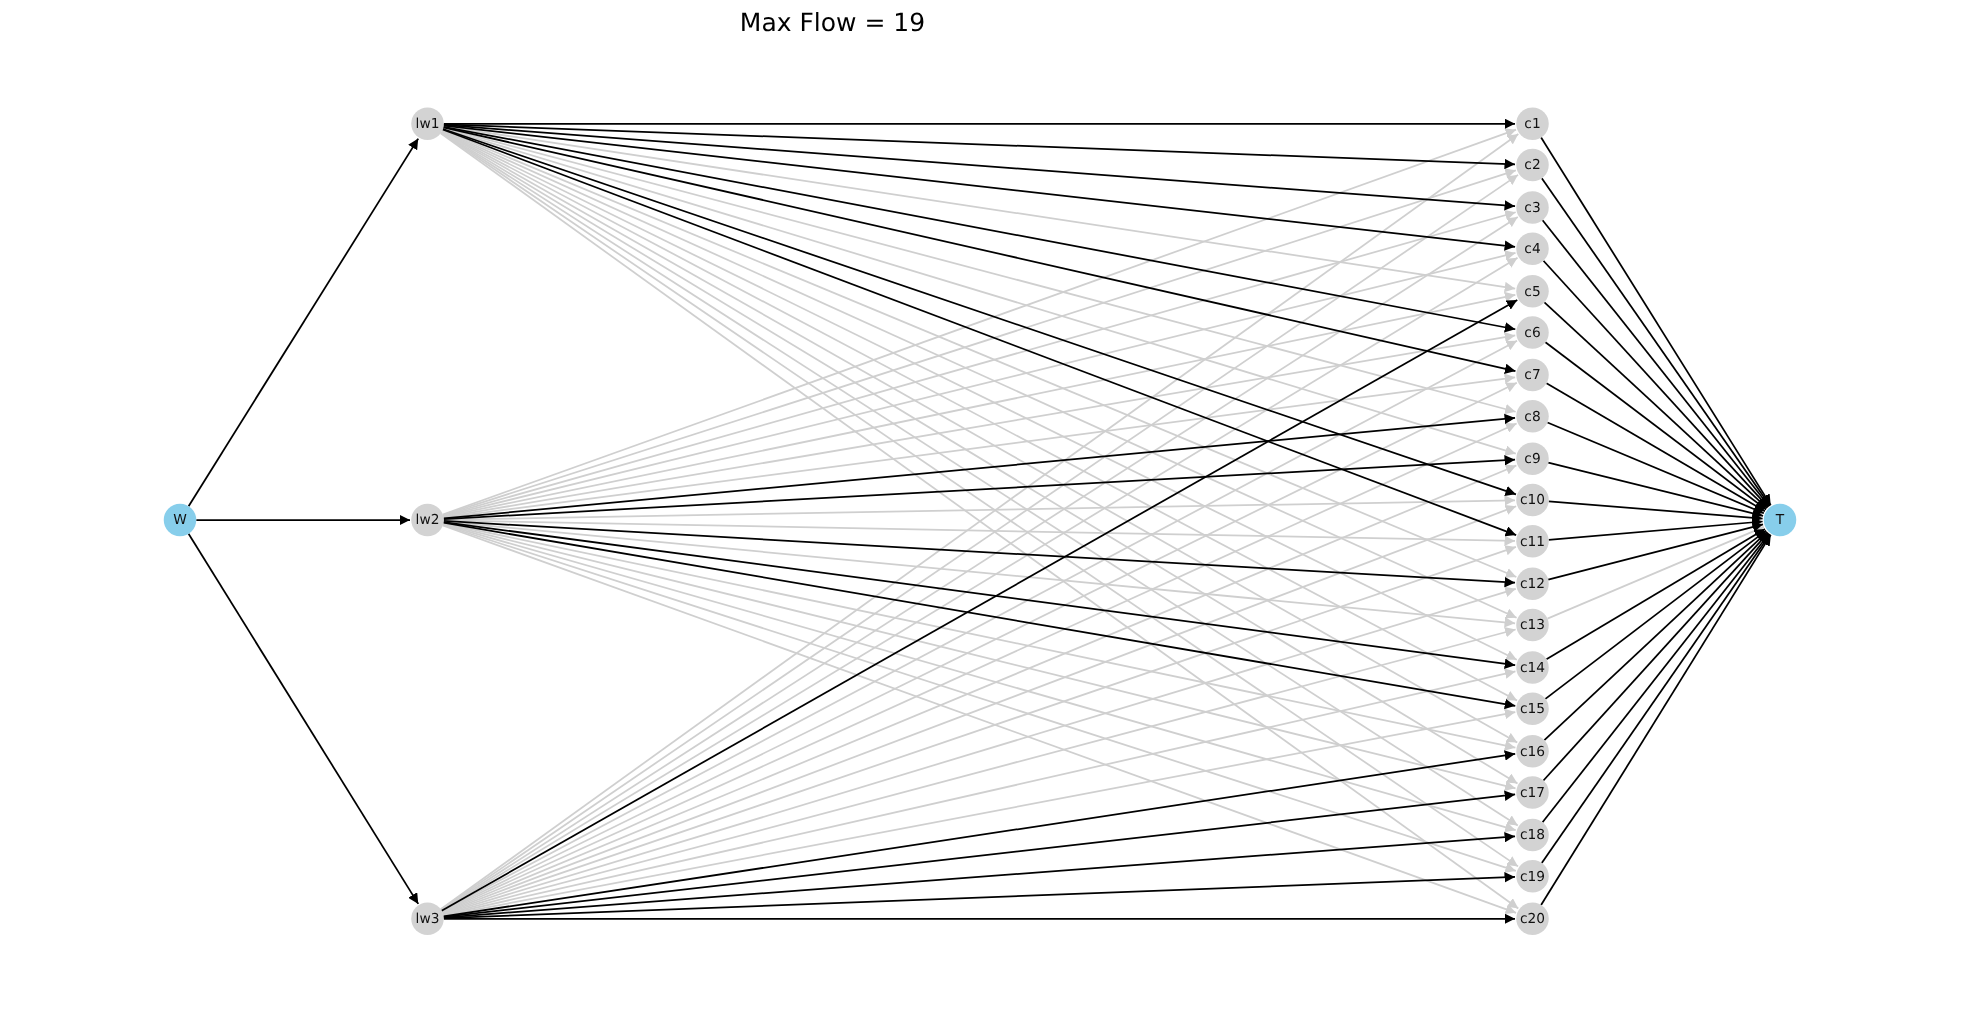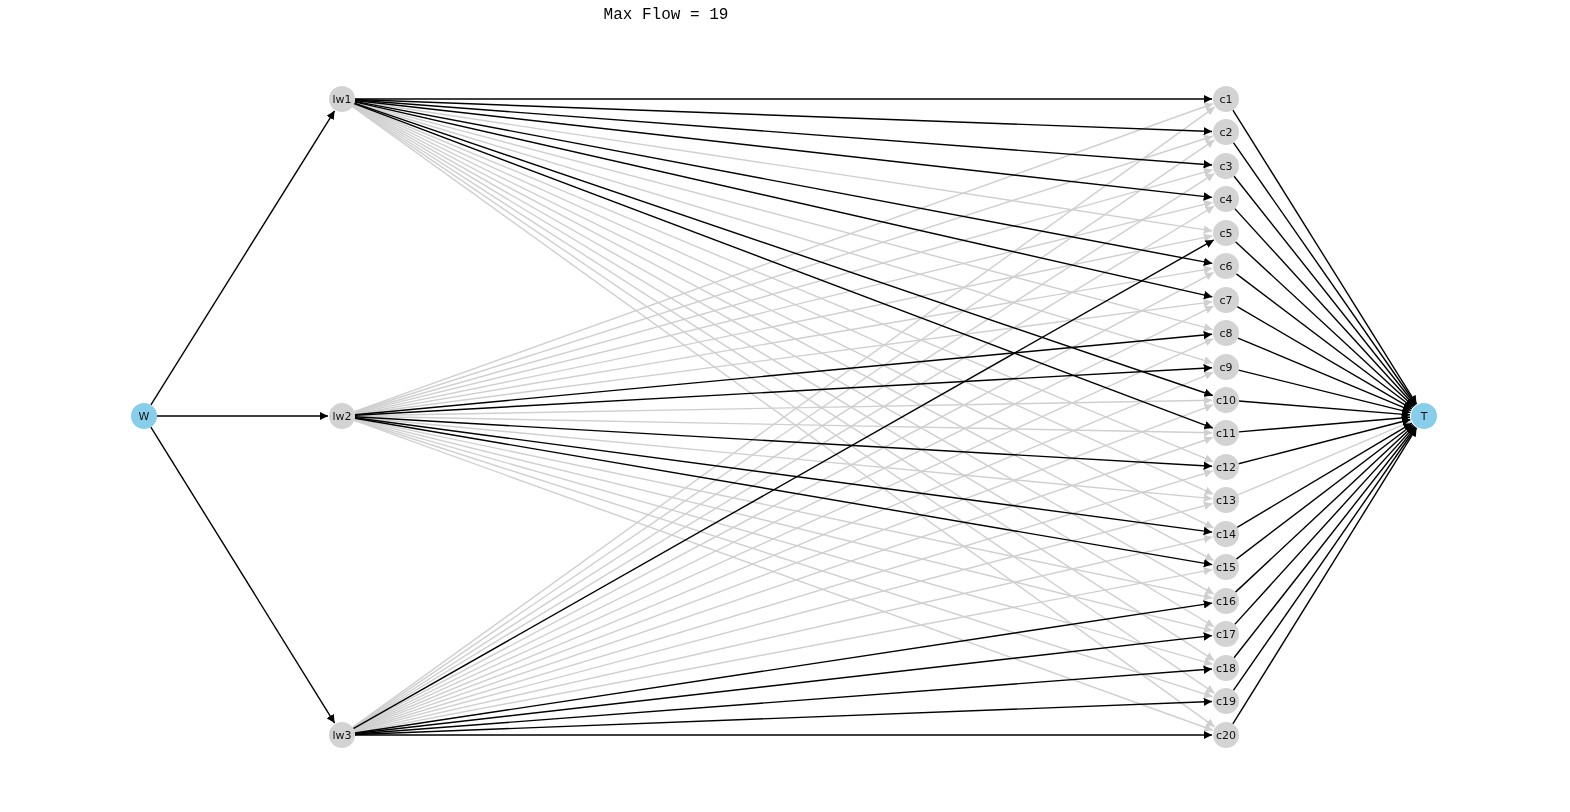--- a/index.html
+++ b/index.html
@@ -1,17 +1,17 @@
 <!DOCTYPE html>
 <html><head>
 <meta charset="utf-8">
 <style>
   html, body { margin: 0; padding: 0; background: #ffffff; }
   body { width: 1570px; height: 812px; position: relative; overflow: hidden; font-family: "DejaVu Sans", sans-serif; }
-  #title { position: absolute; top: 6px; left: 0; width: 1332px; text-align: center; font-size: 16px; color: #000; font-family: Liberation Mono, monospace; }
+  #title { position: absolute; top: 6px; left: 0; width: 1332px; text-align: center; font-size: 20px; color: #000; }
   svg { position: absolute; top: 0; left: 0; }
   .node-label { font-family: "DejaVu Sans", sans-serif; font-size: 11px; fill: #111; text-anchor: middle; dominant-baseline: central; }
 </style>
 </head>
 <body>
 
 <div id="title">Max Flow = 19</div>
 
 <svg id="graph" width="1570" height="812" viewBox="0 0 1570 812" xmlns="http://www.w3.org/2000/svg">
   <defs>

